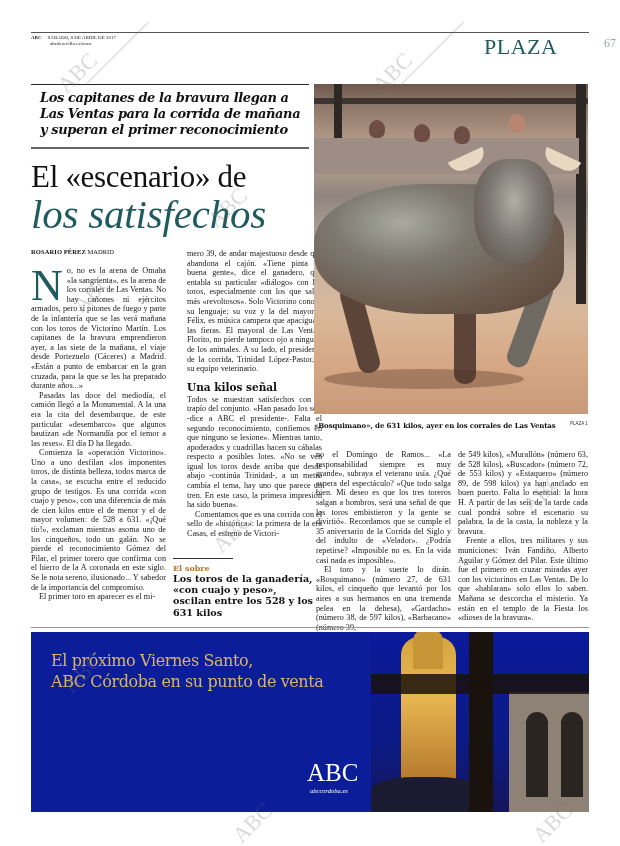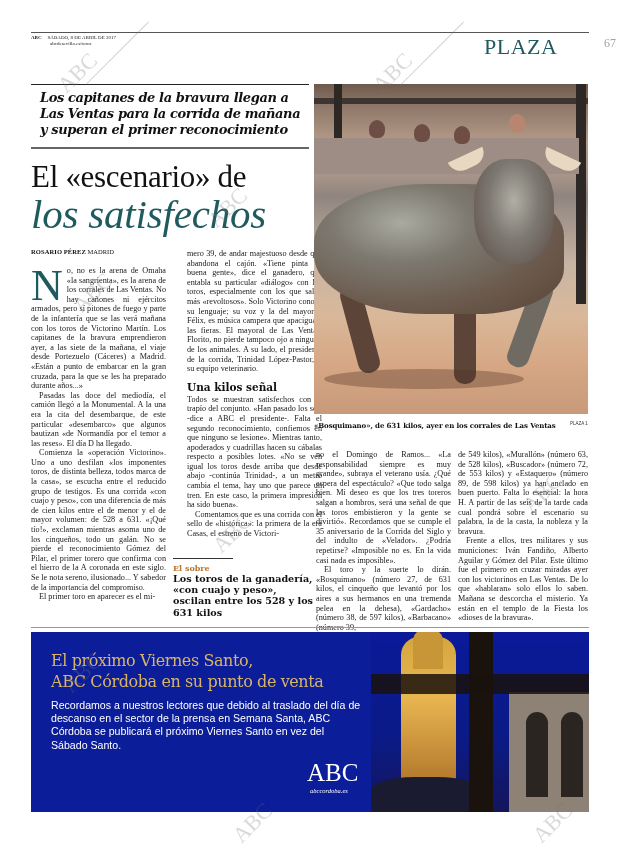--- a/index.html
+++ b/index.html
@@ -157,21 +157,20 @@
   <p class="first">de 549 kilos), «Murallón» (número 63, de 528 kilos), «Buscador» (número 72, de 553 kilos) y «Estaquero» (número 89, de 598 kilos) ya han anclado en buen puerto. Falta lo esencial: la hora H. A partir de las seis de la tarde cada cual pondrá sobre el escenario su palabra, la de la casta, la nobleza y la bravura.</p>
   <p>Frente a ellos, tres militares y sus municiones: Iván Fandiño, Alberto Aguilar y Gómez del Pilar. Este último fue el primero en cruzar miradas ayer con los victorinos en Las Ventas. De lo que «hablaran» solo ellos lo saben. Mañana se descorcha el misterio. Ya están en el templo de la Fiesta los «dioses de la bravura».</p>
 </div>
 
 <div class="ad-rule"></div>
 <div class="ad">
   <div class="ad-title">
     <div>El próximo Viernes Santo,</div>
     <div>ABC Córdoba en su punto de venta</div>
   </div>
-  <div class="ad-body">Recordamos a nuestros lectores que debido al traslado del día de descanso en el sector de la prensa en Semana Santa, ABC Córdoba se publicará el próximo Viernes Santo en vez del Sábado Santo.</div>
   <div class="ad-logo">ABC</div>
   <div class="ad-url">abccordoba.es</div>
   <div class="ad-photo">
     <div class="tower"></div>
     <div class="tower-top"></div>
     <div class="building"></div>
     <div class="arch" style="left:155px"></div>
     <div class="arch" style="left:190px"></div>
     <div class="roof"></div>
     <div class="cross-v"></div>

